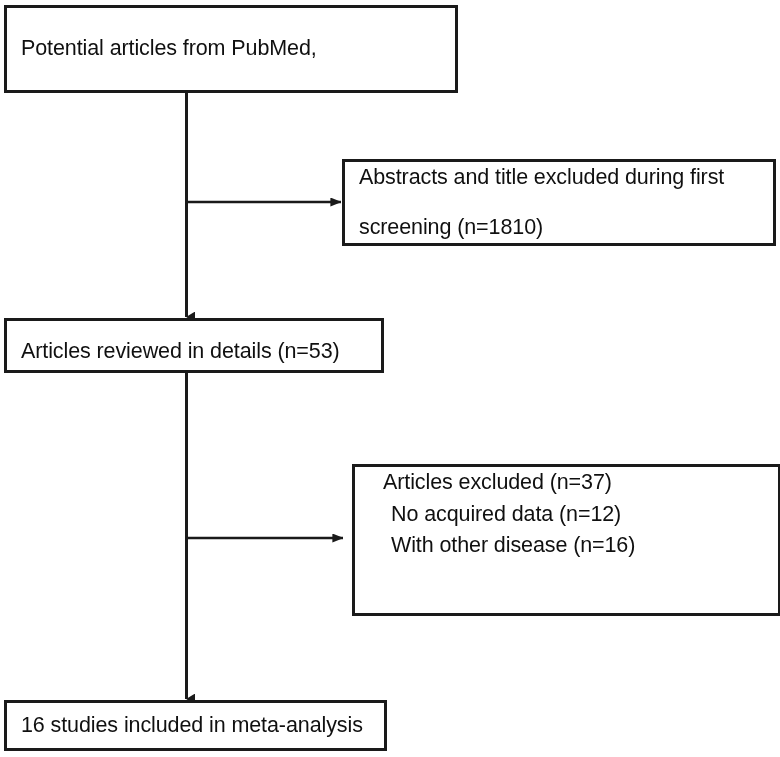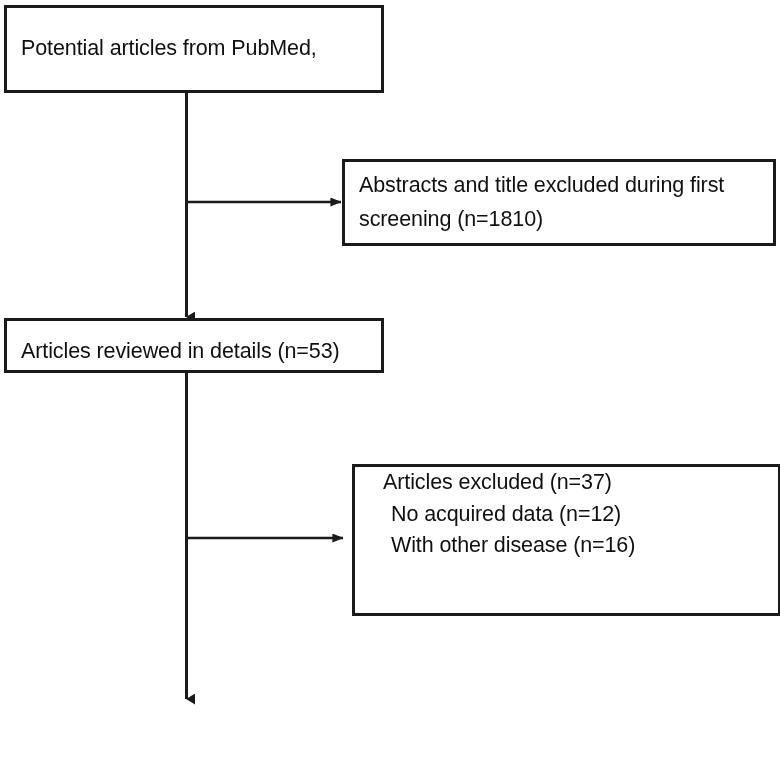--- a/index.html
+++ b/index.html
@@ -40,35 +40,35 @@
     color: #101010;
     line-height: 1.0;
     white-space: pre;
     letter-spacing: -0.1px;
   }
 
   
   #node-search {
     left: 4px;
     top: 5px;
-    width: 380px;
+    width: 454px;
     height: 88px;
     padding: 0 0 0 14px;
   }
   #node-search .line { margin: 6px 0; }
 
   
   #node-first-screening-excluded {
     left: 342px;
     top: 159px;
     width: 434px;
     height: 87px;
     padding: 0 0 0 14px;
   }
-  #node-first-screening-excluded .line { margin: 6px 0; }
+  #node-first-screening-excluded .line { margin: 14px 0; }
 
   
   #node-reviewed {
     left: 4px;
     top: 318px;
     width: 380px;
     height: 55px;
     padding: 12px 0 0 14px;
   }
 
@@ -130,14 +130,17 @@
   <div class="node" id="node-reviewed">
     <div class="line">Articles reviewed in details (n=53)</div>
   </div>
 
   <div class="node" id="node-articles-excluded">
     <div class="line">Articles excluded (n=37)</div>
     <div class="line indent2">No acquired data (n=12)</div>
     <div class="line indent2">With other disease (n=16)</div>
   </div>
 
+  <div class="node" id="node-included">
+    <div class="line">16 studies included in meta-analysis</div>
+  </div>
 
 </div>
 
 </body></html>

